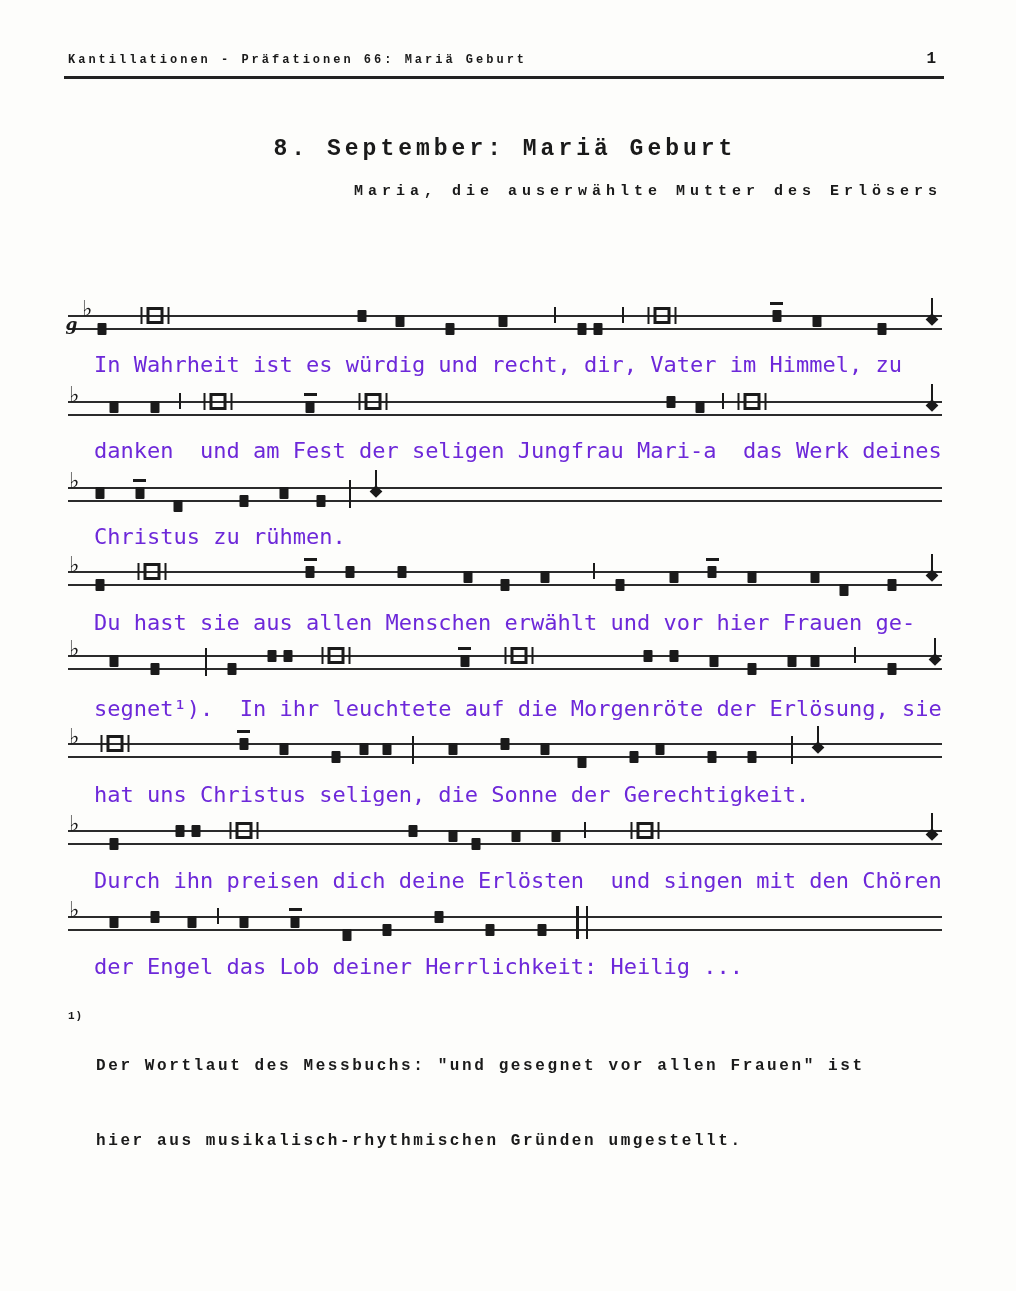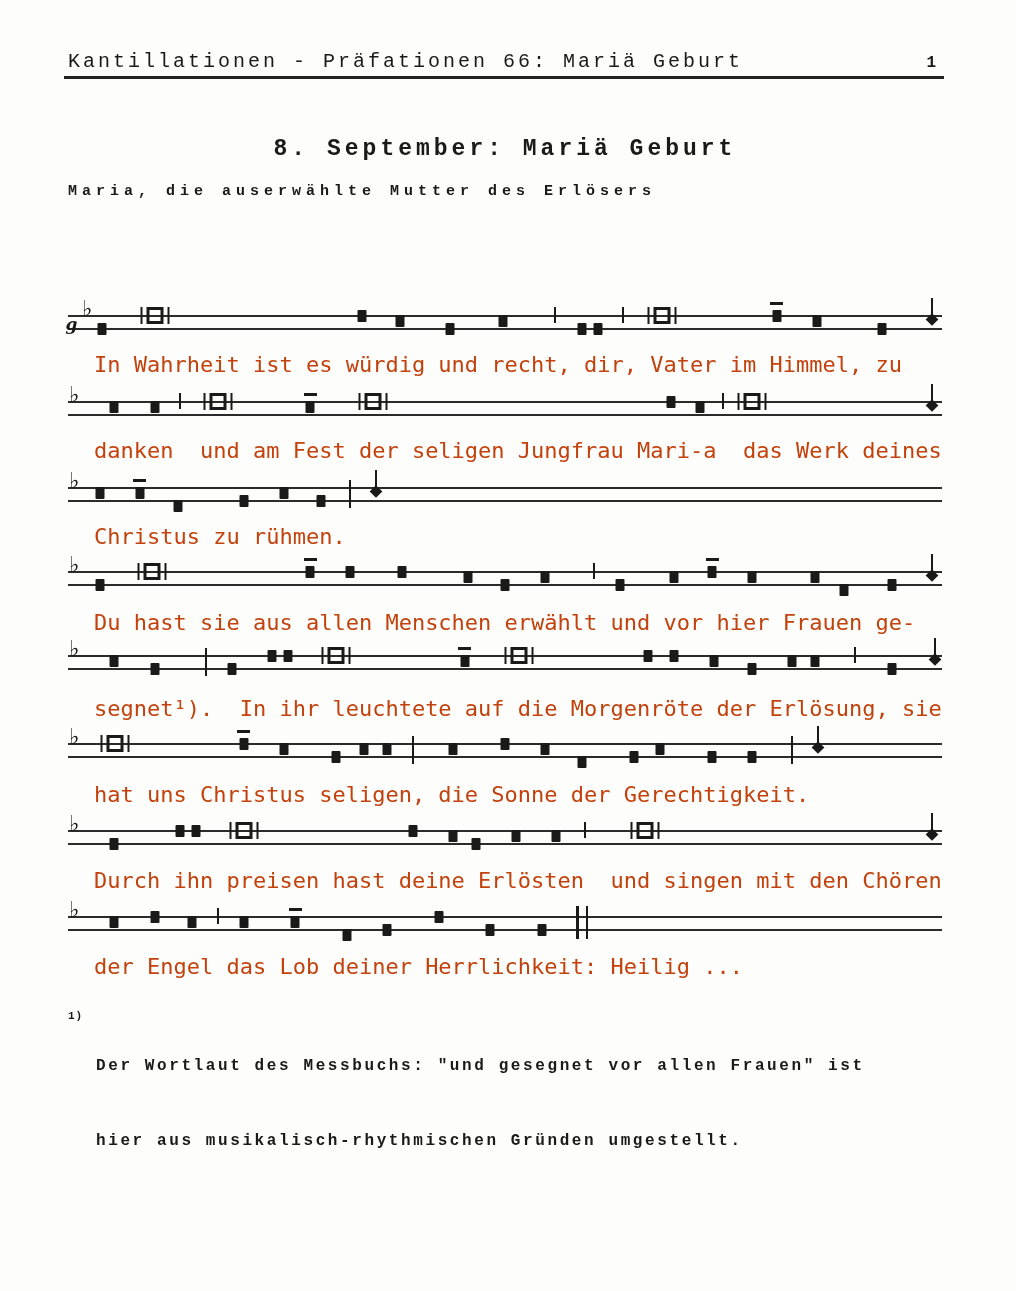--- a/index.html
+++ b/index.html
@@ -7,26 +7,26 @@
     position:relative;
     width:1016px;height:1291px;
     margin:0 auto;
     background:#fdfdfb;
     color:#1a1a1a;
     overflow:hidden;
     font-family:"Liberation Mono","DejaVu Sans Mono",monospace;
   }
   
   .hdr{position:absolute;top:50px;left:68px;width:874px;display:flex;justify-content:space-between;align-items:baseline;}
-  .hdr-title{font-size:20px;font-weight:normal;letter-spacing:3px;white-space:pre;}
+  .hdr-title{font-size:12px;font-weight:bold;letter-spacing:3px;white-space:pre;}
   .hdr-page{font-size:16px;font-weight:bold;padding-right:6px;}
   .hdr-rule{position:absolute;top:76px;left:64px;width:880px;height:3px;background:#222;}
   
   .doc-title{position:absolute;top:136px;left:68px;width:874px;text-align:center;font-size:23px;font-weight:bold;letter-spacing:4px;white-space:pre;}
-  .doc-subtitle{position:absolute;top:183px;left:68px;width:874px;text-align:left;font-size:15px;font-weight:bold;letter-spacing:5px;white-space:pre;}
+  .doc-subtitle{position:absolute;top:183px;left:68px;width:874px;text-align:right;font-size:15px;font-weight:bold;letter-spacing:5px;white-space:pre;}
   .section-hd{position:absolute;top:246px;left:70px;font-size:21px;font-weight:bold;white-space:pre;}
   .section-hd .p1{letter-spacing:9px;}
   .section-hd .p2{letter-spacing:1px;margin-left:10px;}
   
   .staff{position:absolute;left:68px;width:874px;height:44px;}
   .sline{position:absolute;left:0;right:0;height:2px;background:#2b2b2b;}
   .sline.top{top:10px}
   .sline.bot{top:23px}
   .note{position:absolute;width:9px;height:12px;background:#1a1a1a;transform:translateX(-50%);border-radius:1px;}
   .lvl-high{top:5px}
@@ -39,21 +39,21 @@
   .osq-box{width:11px;height:11px;border:3px solid #1a1a1a;margin-top:1px;background:transparent;}
   .qbar{position:absolute;top:2px;width:2px;height:16px;background:#1a1a1a;transform:translateX(-50%);}
   .fullbar{position:absolute;top:3px;width:2px;height:28px;background:#1a1a1a;transform:translateX(-50%);}
   .dblbar{position:absolute;top:0;width:7px;height:33px;border-left:3px solid #1a1a1a;border-right:2px solid #1a1a1a;transform:translateX(-50%);}
   .finalis{position:absolute;transform:translateX(-50%);width:12px;height:30px;}
   .finalis .stem{position:absolute;top:-7px;left:50%;transform:translateX(-50%);width:2px;height:18px;background:#1a1a1a;}
   .finalis .dia{position:absolute;top:10px;left:50%;width:9px;height:9px;background:#1a1a1a;transform:translateX(-50%) rotate(45deg);}
   .sym-flat{position:absolute;top:-7px;transform:translateX(-50%);font-family:"DejaVu Sans",sans-serif;font-size:22px;font-weight:bold;line-height:1;}
   .sym-g{position:absolute;top:11px;transform:translateX(-50%);font-family:"DejaVu Serif",serif;font-style:italic;font-weight:bold;font-size:17px;line-height:1;}
   
-  .lyric{position:absolute;left:94px;font-family:"DejaVu Sans Mono",monospace;font-size:22px;font-weight:normal;color:#c2410c;white-space:pre;letter-spacing:0;}
+  .lyric{position:absolute;left:94px;font-family:"DejaVu Sans Mono",monospace;font-size:22px;font-weight:normal;color:#6d28d9;white-space:pre;letter-spacing:0;}
   
   .footnote{position:absolute;top:1004px;left:68px;width:880px;font-size:16px;font-weight:bold;line-height:25px;letter-spacing:2.6px;}
   .footnote sup{font-size:11px;letter-spacing:1px;}
   .fn-body{position:absolute;left:28px;top:0;white-space:pre;}
   
   .footer{position:absolute;top:1270px;left:0;width:1016px;text-align:center;font-size:13px;font-weight:bold;letter-spacing:1.3px;white-space:pre;}
 </style>
 </head>
 <body>
 
@@ -282,21 +282,21 @@
         <div class="osq-group" style="left: 66%;">
           <div class="osq-tick"></div>
           <div class="osq-box"></div>
           <div class="osq-tick"></div>
         </div>
         <div class="finalis" style="left: 98.9%;">
           <div class="stem"></div>
           <div class="dia"></div>
         </div>
       </div>
-      <div class="lyric" style="top: 868px;">Durch ihn preisen hast deine Erlösten  und singen mit den Chören</div>
+      <div class="lyric" style="top: 868px;">Durch ihn preisen dich deine Erlösten  und singen mit den Chören</div>
       <div class="staff" style="top: 906px;">
         <div class="sline top"></div>
         <div class="sline bot"></div>
         <div class="sym-flat" style="left: 0.7%;">♭</div>
         <div class="note lvl-mid" style="left: 5.3%;"></div>
         <div class="note lvl-high" style="left: 10%;"></div>
         <div class="note lvl-mid" style="left: 14.2%;"></div>
         <div class="qbar" style="left: 17.2%;"></div>
         <div class="note lvl-mid" style="left: 20.1%;"></div>
         <div class="note lvl-mid" style="left: 26%;">

